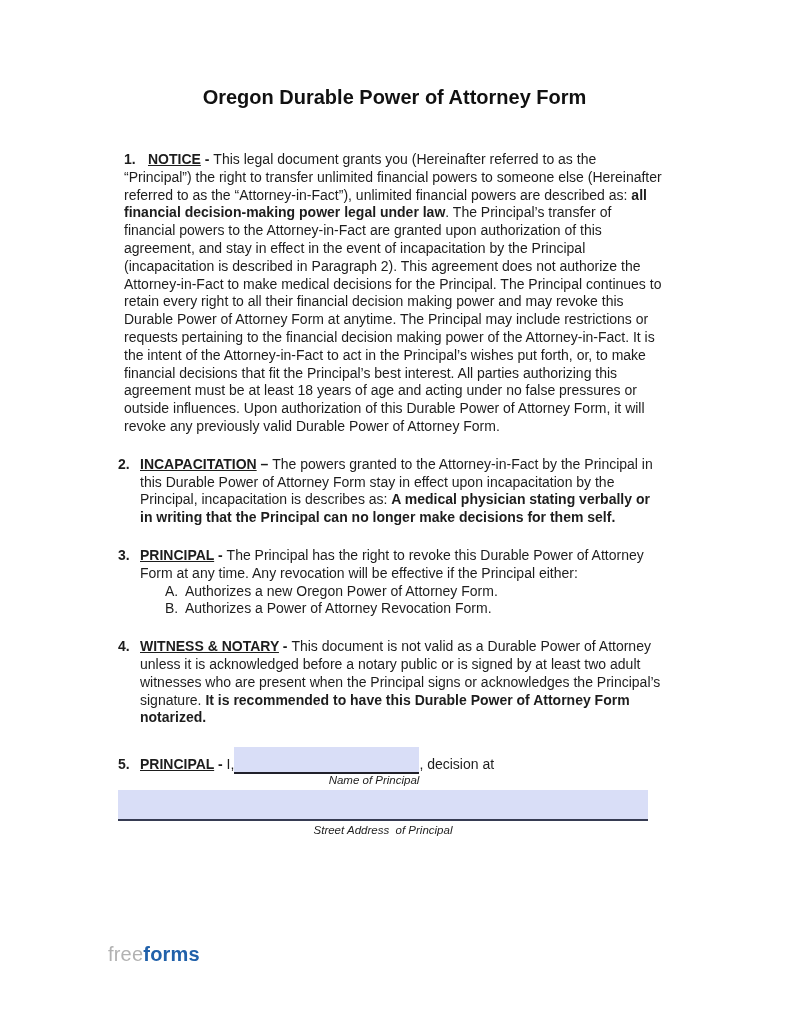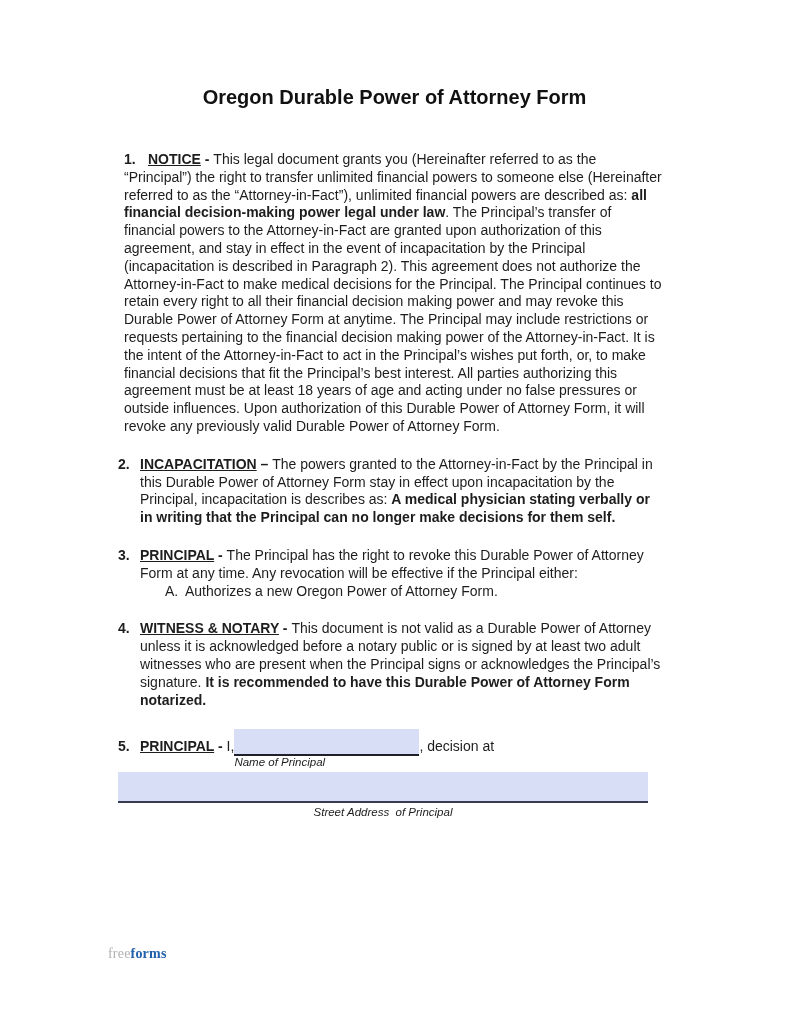--- a/index.html
+++ b/index.html
@@ -46,21 +46,21 @@
     height: 25px;
     vertical-align: -5px;
     border-bottom: 2px solid var(--field-underline, #20202a);
   }
   .flabel {
     position: absolute;
     top: 100%;
     left: 0;
     width: 100%;
     margin-top: 1px;
-    text-align: left;
+    text-align: right;
     font-style: italic;
     font-weight: 400;
     font-size: 11.5px;
     line-height: 14px;
     color: #1d1d1d;
     white-space: pre;
     text-indent: 0;
   }
   .street-wrap {
     margin: 16px 0 0 -22px;
@@ -79,43 +79,43 @@
     line-height: 14px;
     color: #1d1d1d;
     white-space: pre;
   }
 
   
   .footer {
     position: absolute;
     left: 108px;
     top: 944px;
-    font-size: 14px;
+    font-size: 20px;
     line-height: 20px;
     letter-spacing: 0.2px;
-    font-family: Liberation Serif, serif;
   }
   .logo-free  { color: var(--logo-gray, #b2b2b2); font-weight: 400; }
   .logo-forms { color: var(--logo-blue, #2161aa); font-weight: 700; }
 </style>
 </head>
 <body>
 
 <div class="page">
 
   <div class="title">Oregon Durable Power of Attorney Form</div>
 
   <div class="content">
 
     <div class="sec flat"><span class="num">1.</span><span class="hd">NOTICE</span><span class="dash"> - </span><span class="body">This legal document grants you (Hereinafter referred to as the “Principal”) the right to transfer unlimited financial powers to someone else (Hereinafter referred to as the “Attorney-in-Fact”), unlimited financial powers are described as: <b>all financial decision-making power legal under law</b>. The Principal’s transfer of financial powers to the Attorney-in-Fact are granted upon authorization of this agreement, and stay in effect in the event of incapacitation by the Principal (incapacitation is described in Paragraph&nbsp;2). This agreement does not authorize the Attorney-in-Fact to make medical decisions for the Principal. The Principal continues to retain every right to all their financial decision making power and may revoke this Durable Power of Attorney Form at anytime. The Principal may include restrictions or requests pertaining to the financial decision making power of the Attorney-in-Fact. It is the intent of the Attorney-in-Fact to act in the Principal’s wishes put forth, or, to make financial decisions that fit the Principal’s best interest. All parties authorizing this agreement must be at least 18 years of age and acting under no false pressures or outside influences. Upon authorization of this Durable Power of Attorney Form, it will revoke any previously valid Durable Power of Attorney Form.</span></div>
 
     <div class="sec hang"><span class="num">2.</span><span class="hd">INCAPACITATION</span><span class="dash"> – </span><span class="body">The powers granted to the Attorney-in-Fact by the Principal in this Durable Power of Attorney Form stay in effect upon incapacitation by the Principal, incapacitation is describes as: <b>A medical physician stating verbally or in writing that the Principal can no longer make decisions for them self.</b></span></div>
 
     <div class="sec hang"><span class="num">3.</span><span class="hd">PRINCIPAL</span><span class="dash"> - </span><span class="body">The Principal has the right to revoke this Durable Power of Attorney Form at any time. Any revocation will be effective if the Principal either:</span>
       <div class="sub"><span class="sub-label">A.</span><span>Authorizes a new Oregon Power of Attorney Form.</span></div>
+      <div class="sub"><span class="sub-label">B.</span><span>Authorizes a Power of Attorney Revocation Form.</span></div>
     </div>
 
     <div class="sec hang"><span class="num">4.</span><span class="hd">WITNESS &amp; NOTARY</span><span class="dash"> - </span><span class="body">This document is not valid as a Durable Power of Attorney unless it is acknowledged before a notary public or is signed by at least two adult witnesses who are present when the Principal signs or acknowledges the Principal’s signature. <b>It is recommended to have this Durable Power of Attorney Form notarized.</b></span></div>
 
     <div class="sec hang"><span class="num">5.</span><span class="hd">PRINCIPAL</span><span class="dash"> - </span><span>I,</span><span class="field name-field"><span class="flabel">Name of Principal</span></span><span>, decision at</span>
       <div class="street-wrap">
         <div class="field street-field"></div>
         <div class="flabel-block">Street Address  of Principal</div>
       </div>
     </div>

